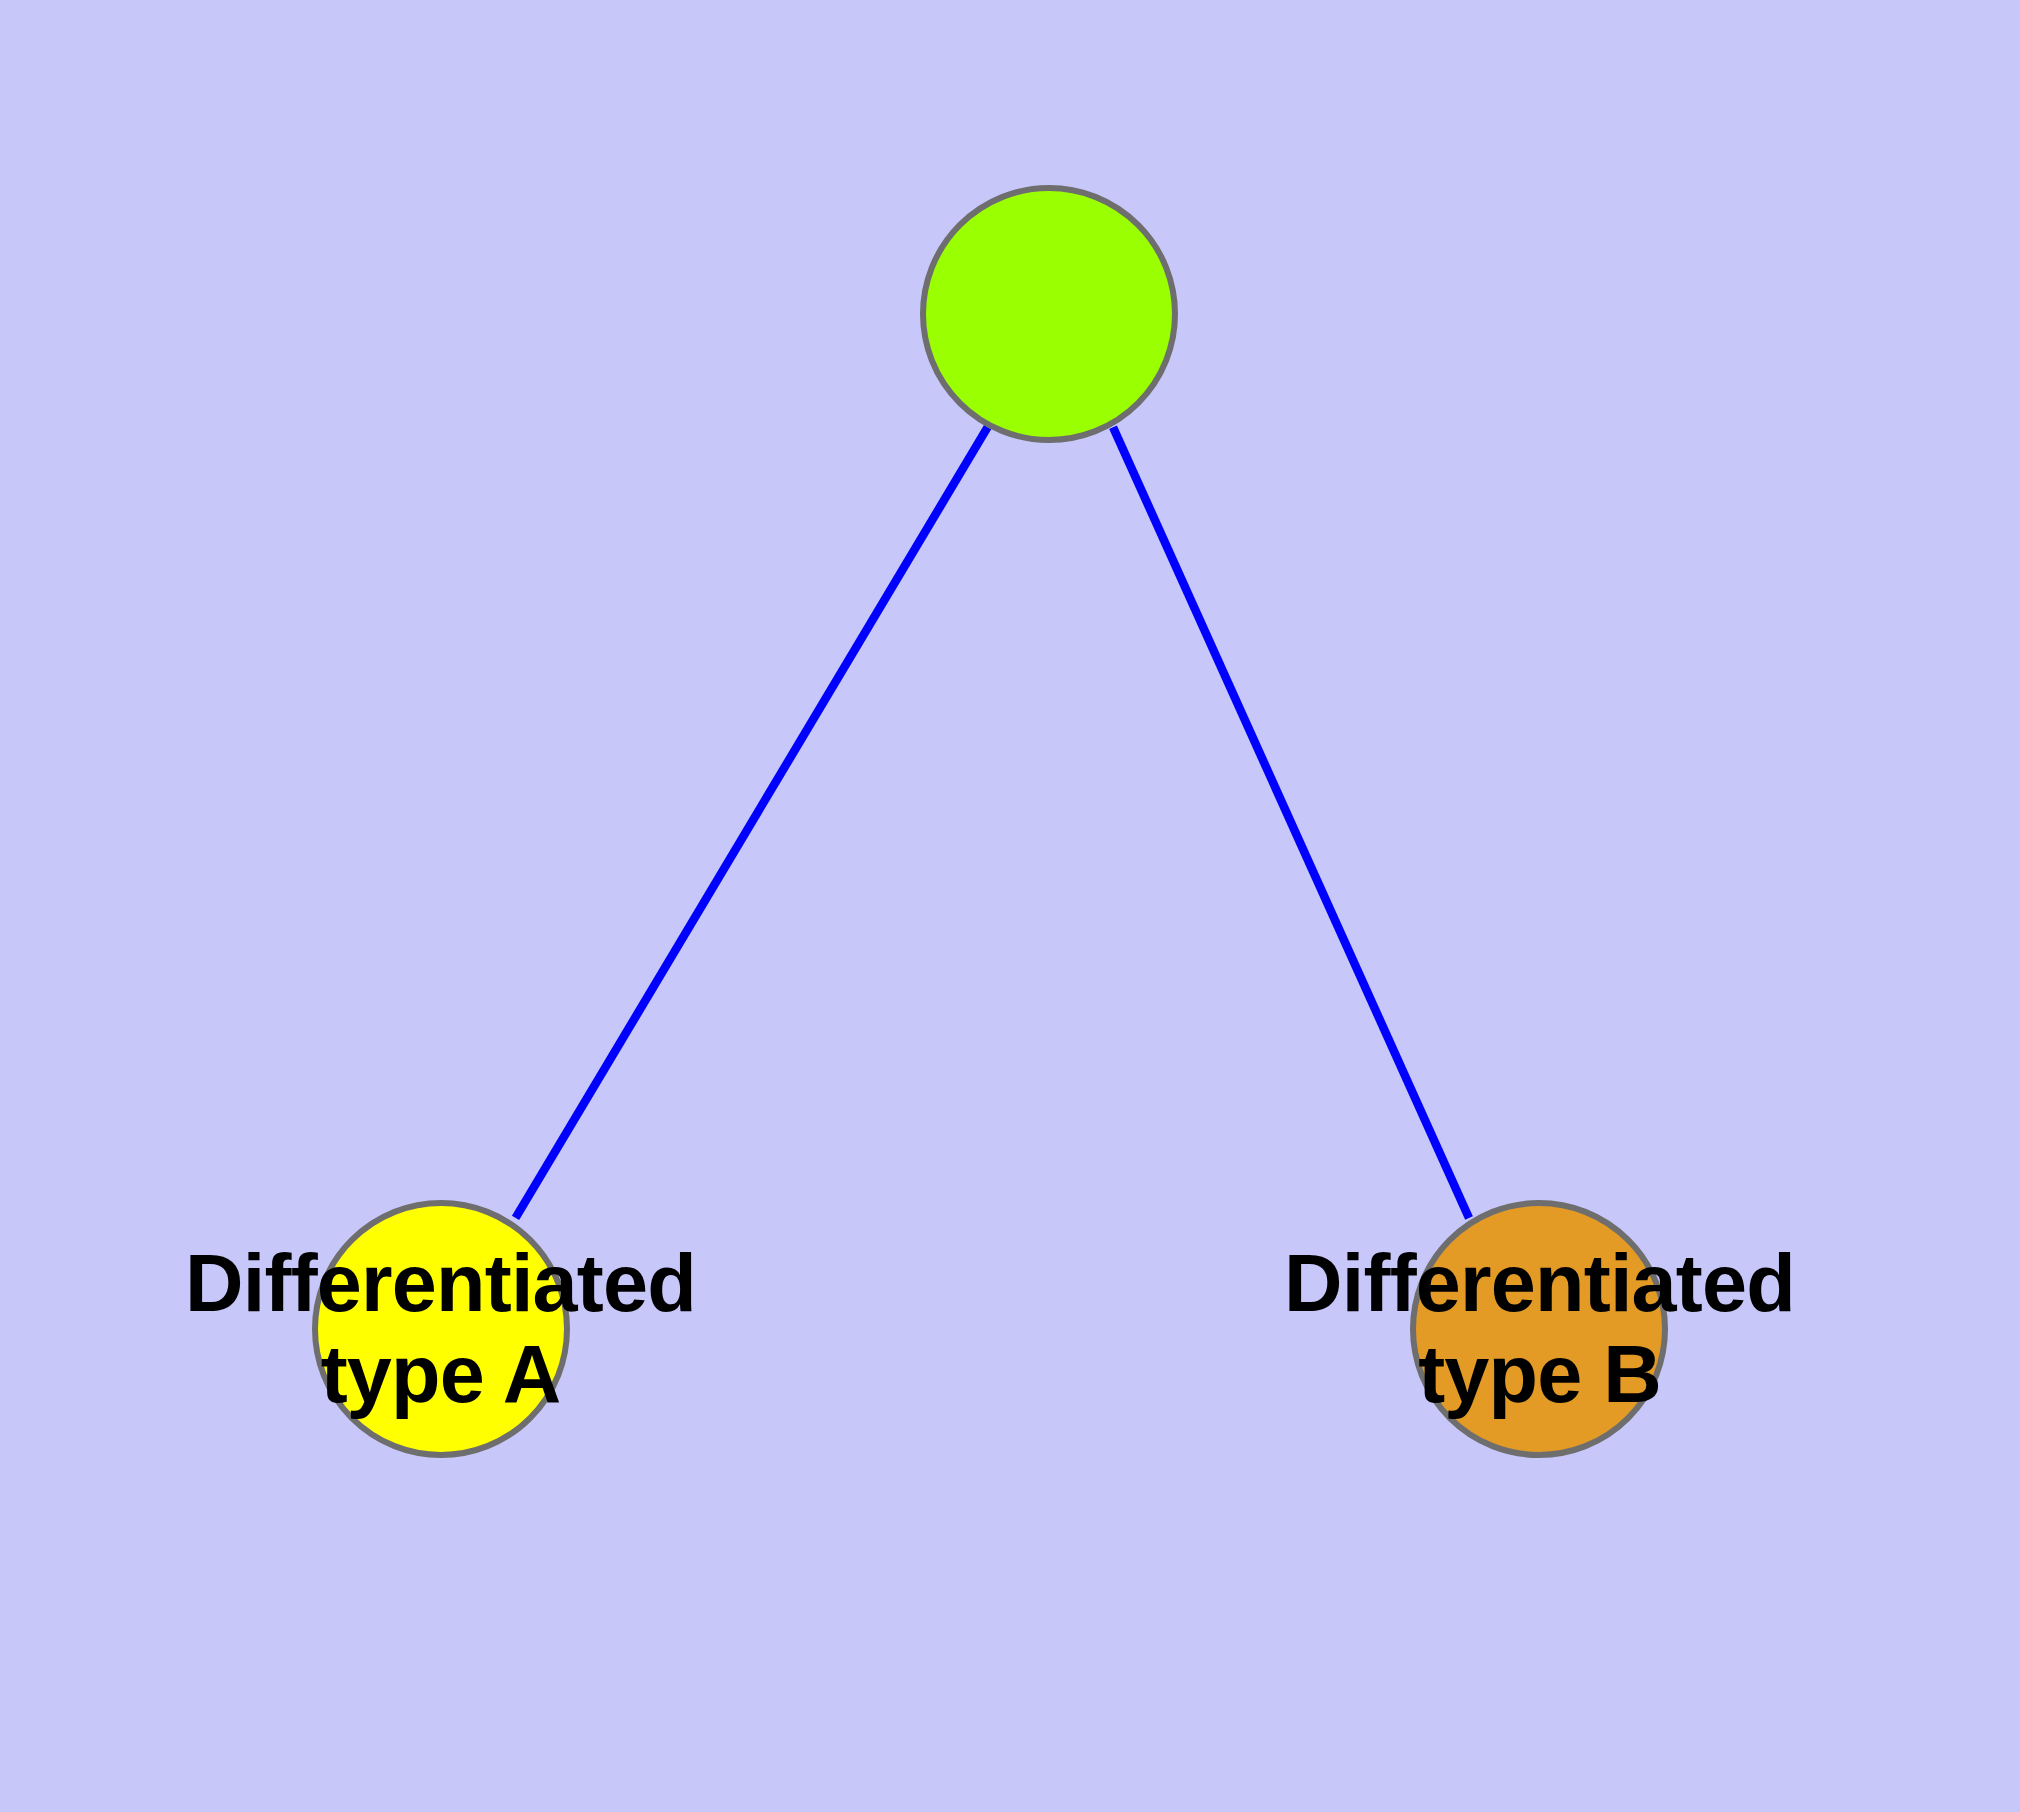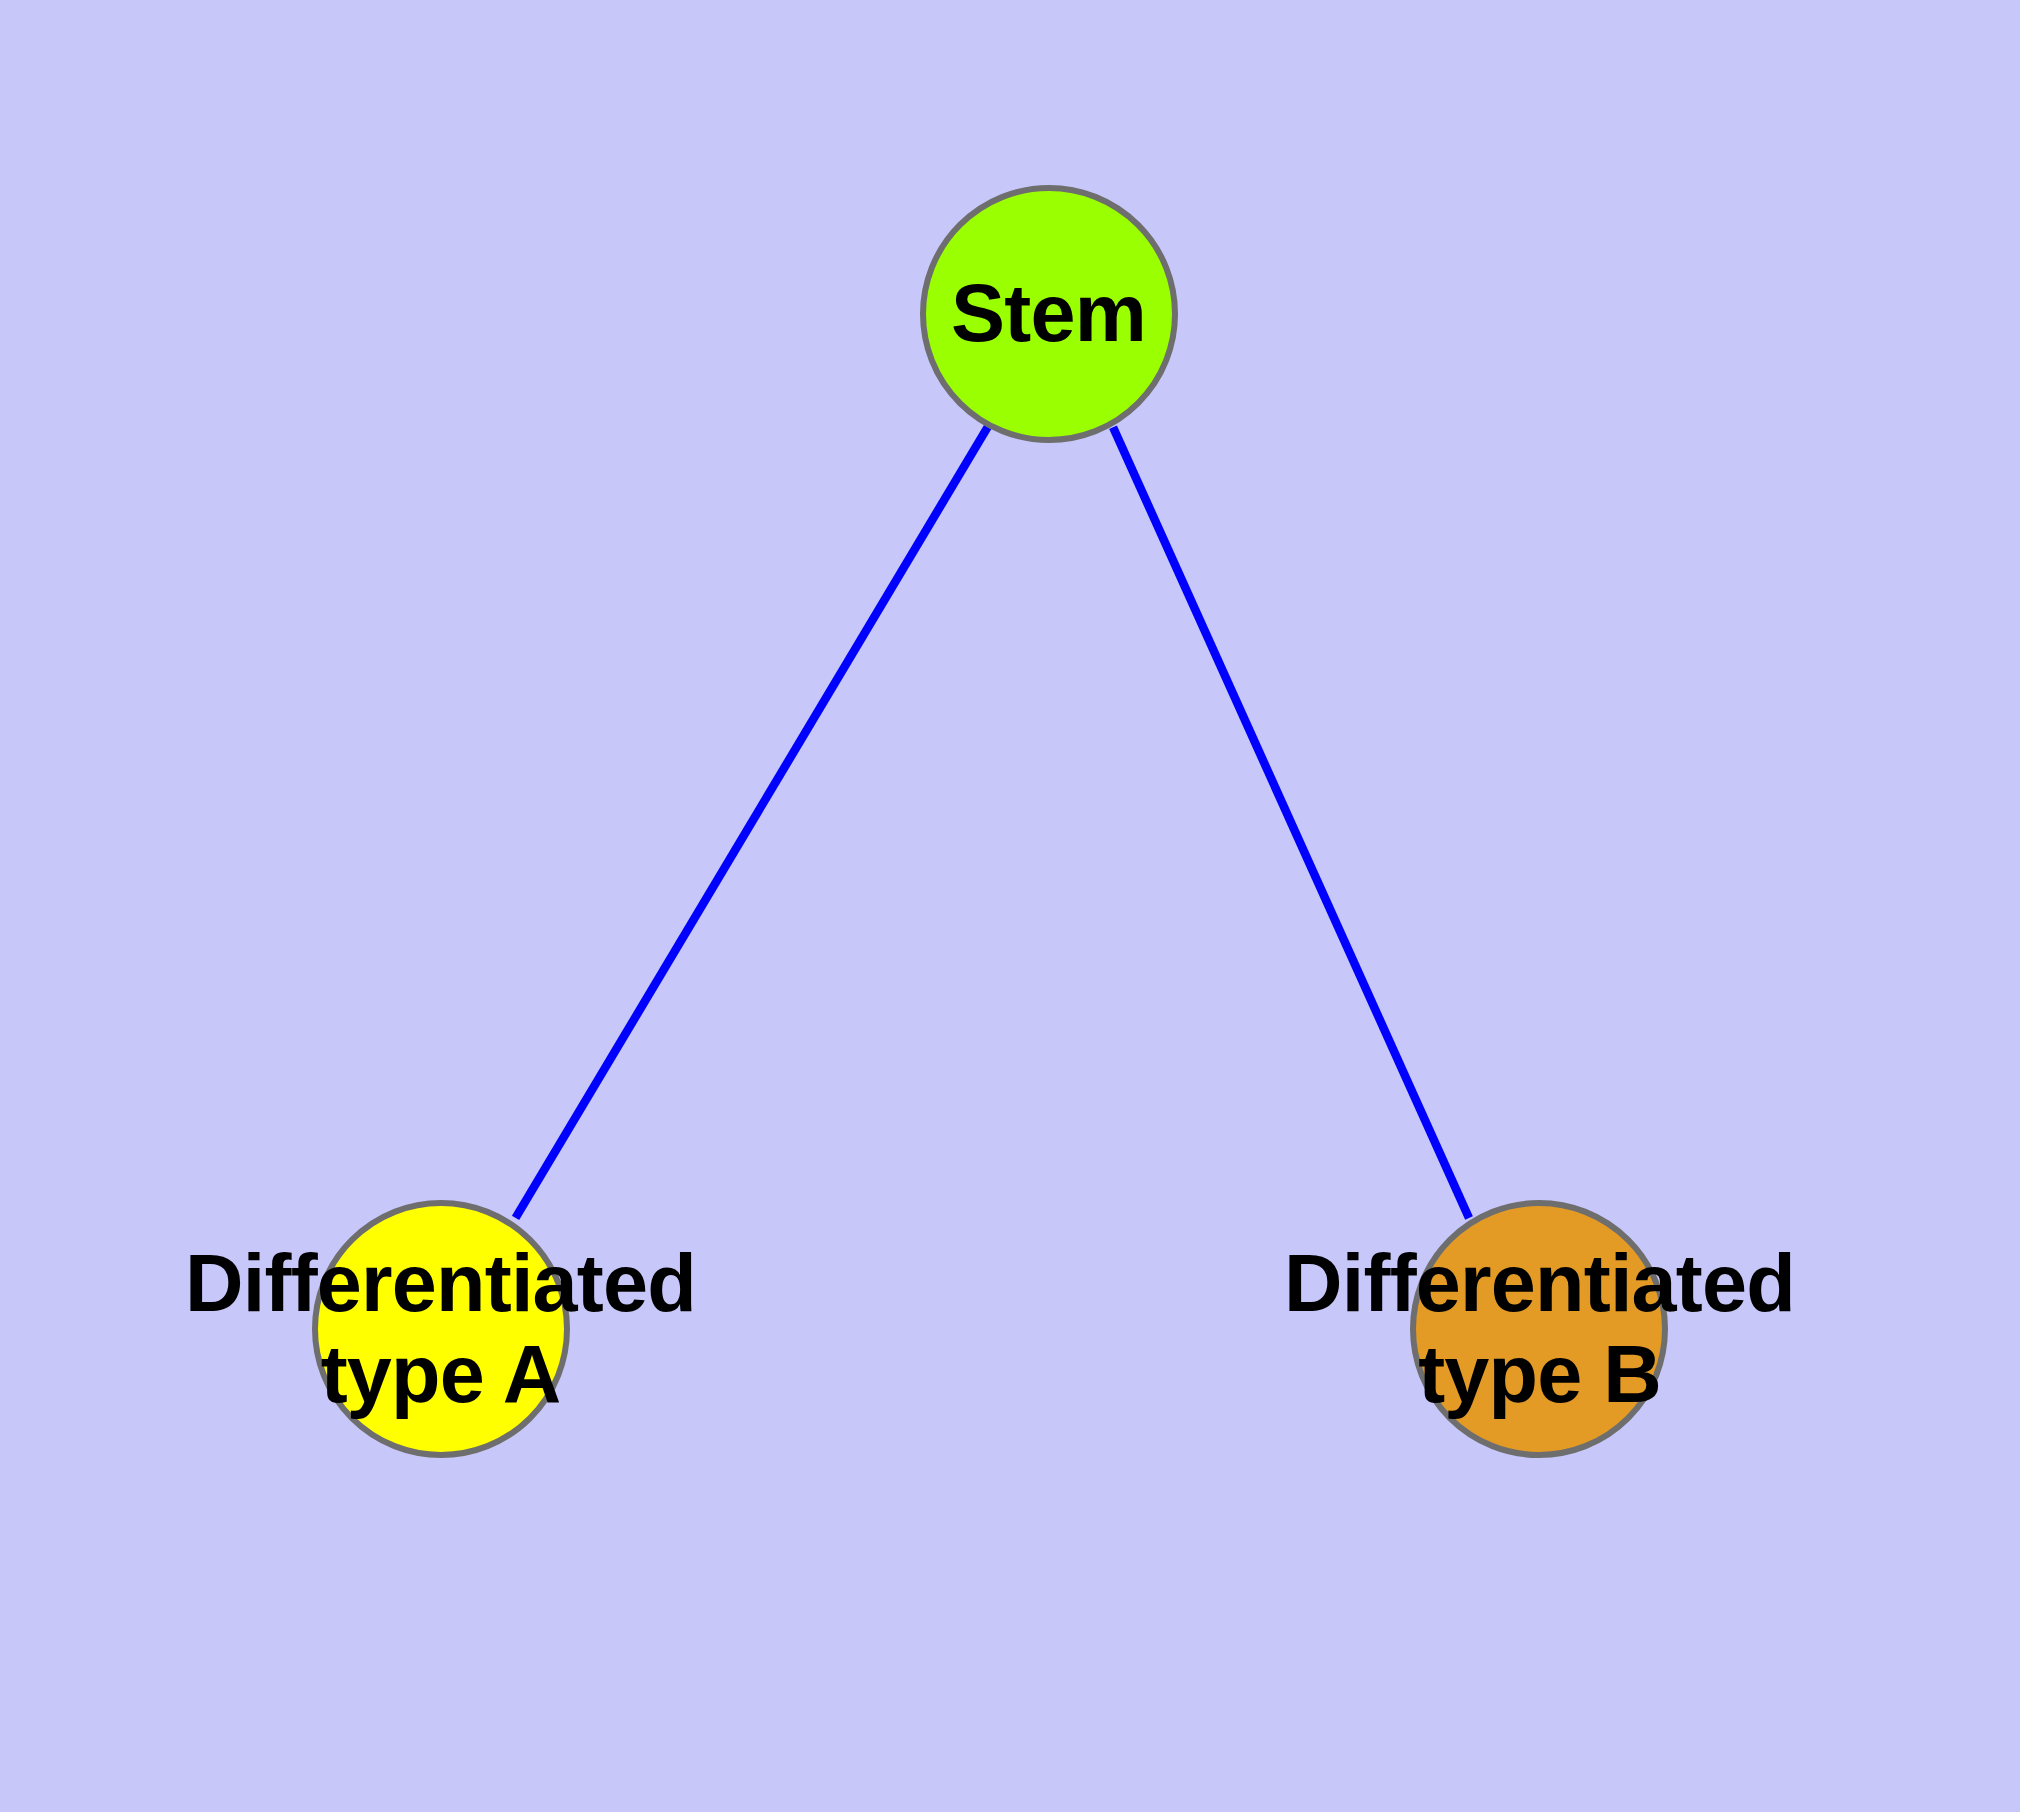--- a/index.html
+++ b/index.html
@@ -62,21 +62,20 @@
     <line class="graph-edge" x1="1165" y1="504" x2="608" y2="1437" stroke="#0000FF" stroke-width="10" stroke-linecap="butt"></line>
     <line class="graph-edge" x1="1313" y1="504" x2="1733" y2="1437" stroke="#0000FF" stroke-width="10" stroke-linecap="butt"></line>
   </svg>
 
   <div id="node-layer">
 
     <div class="node" style="left: 920px; top: 185px; width: 258px; height: 258px; background: rgb(154, 255, 0); border-color: rgb(110, 110, 110); border-width: 6px;"></div>
     <div class="node" style="left: 312px; top: 1200px; width: 258px; height: 258px; background: rgb(255, 255, 0); border-color: rgb(110, 110, 110); border-width: 6px;"></div>
     <div class="node" style="left: 1410px; top: 1200px; width: 258px; height: 258px; background: rgb(227, 155, 37); border-color: rgb(110, 110, 110); border-width: 6px;"></div>
 
-    <div class="node-label" style="font-size: 81px; color: rgb(0, 0, 0); font-weight: bold; width: 1187px; left: 455px; top: 268px;">Stem</div>
     <div class="node-label" style="font-size: 81px; color: rgb(0, 0, 0); font-weight: bold; width: 1187px; left: -153px; top: 1238px;">Differentiated
 type A</div>
     <div class="node-label" style="font-size: 81px; color: rgb(0, 0, 0); font-weight: bold; width: 1187px; left: 946px; top: 1238px;">Differentiated
 type B</div>
 
   </div>
 </div>
 
 
 </body></html>

